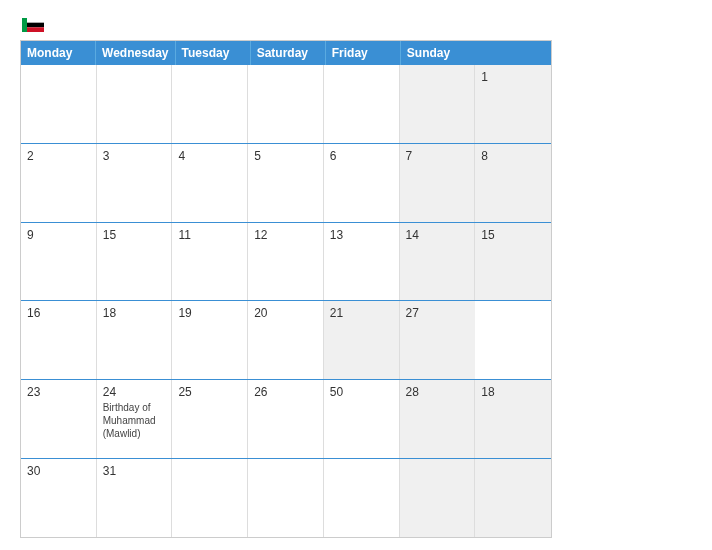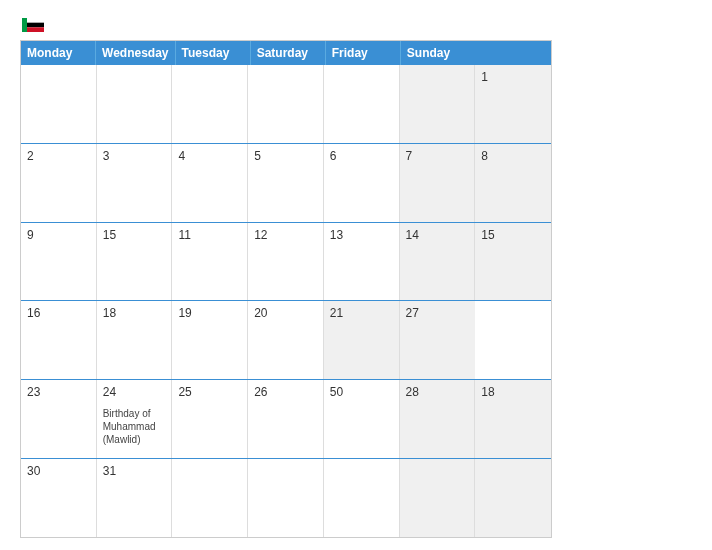--- a/index.html
+++ b/index.html
@@ -114,21 +114,21 @@
     }
     .day-number {
       font-size: 12px;
       color: #333;
       display: block;
       margin-bottom: 2px;
     }
     .event-text {
       font-size: 10px;
       color: #444;
-      margin-top: 8px;
+      margin-top: 2px;
       line-height: 1.3;
     }
     .last-row {
       border-bottom: none;
     }
   </style>
 </head>
 <body>
 
 <div class="page">

